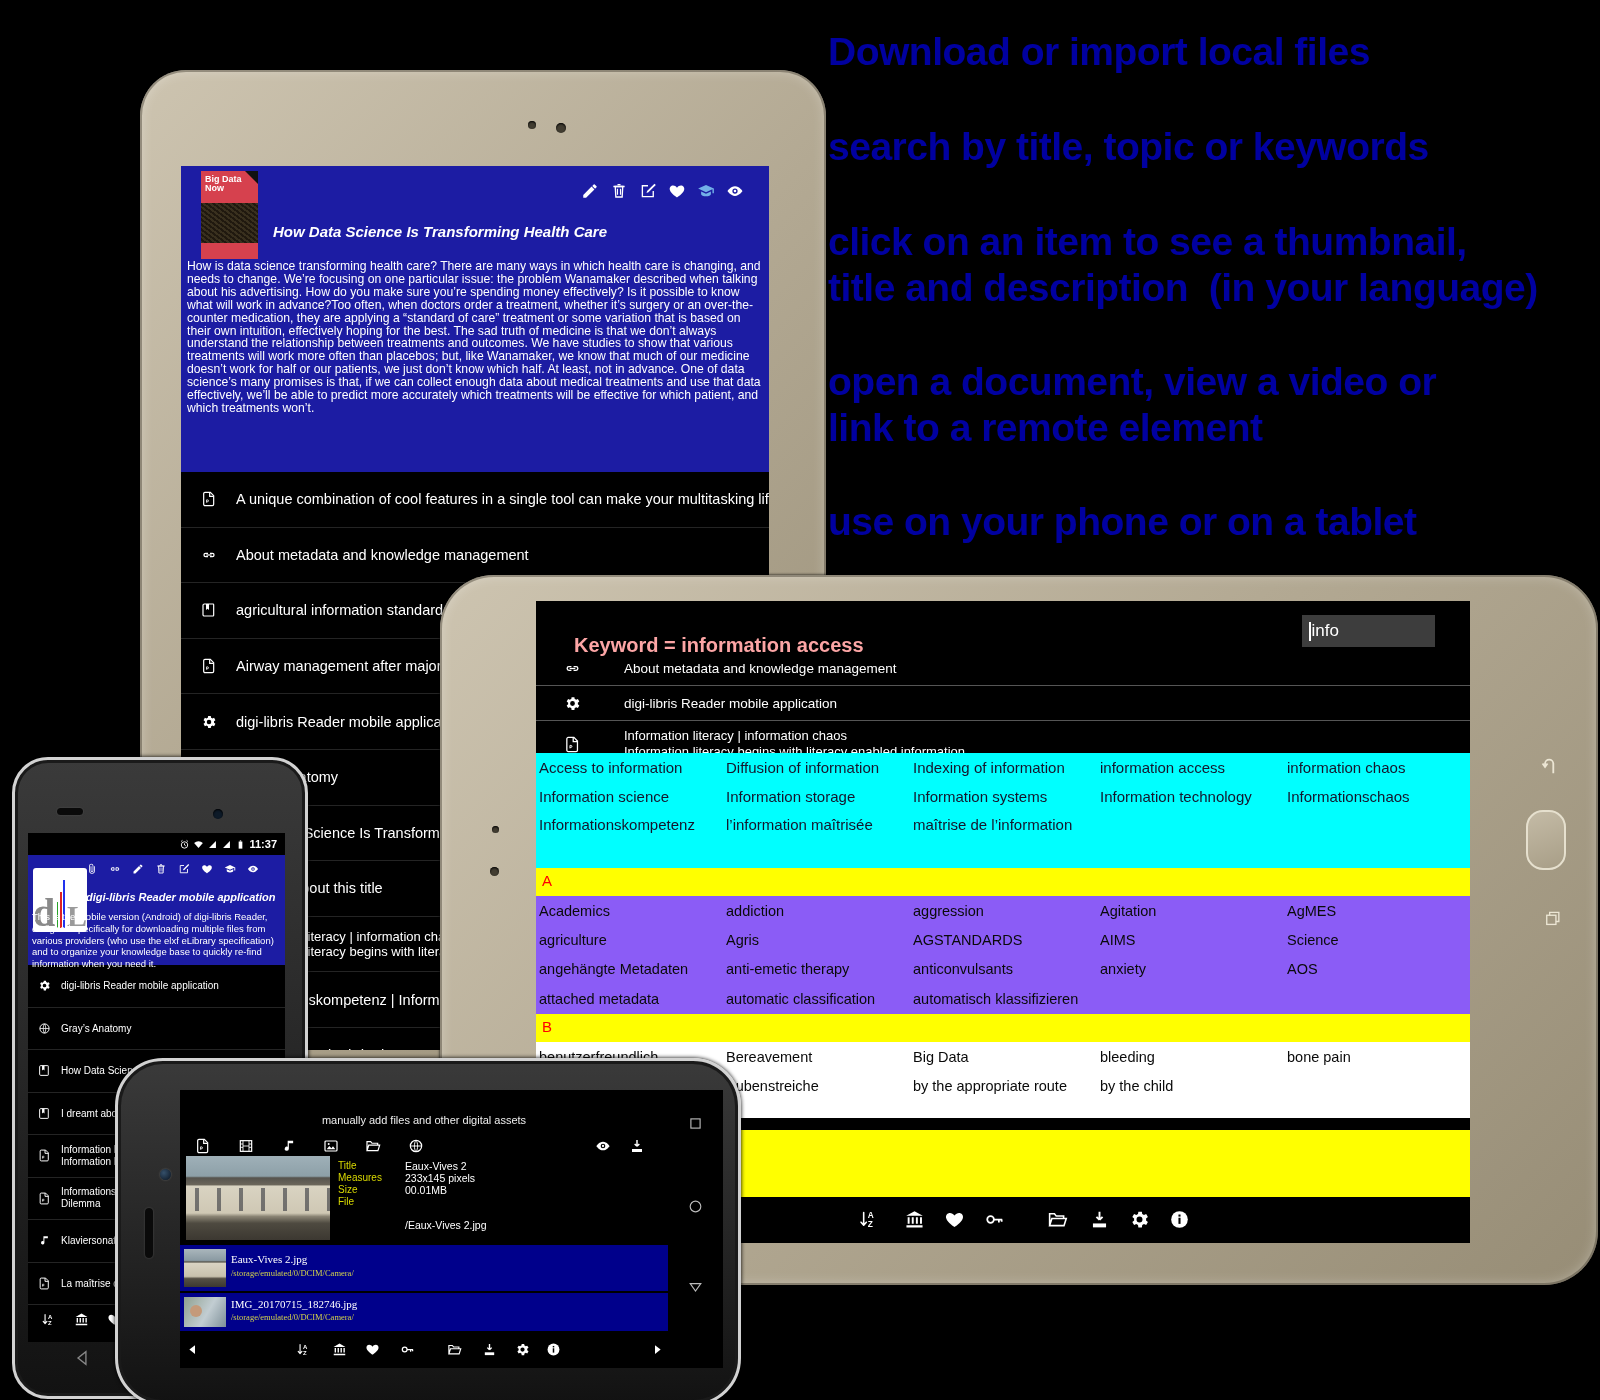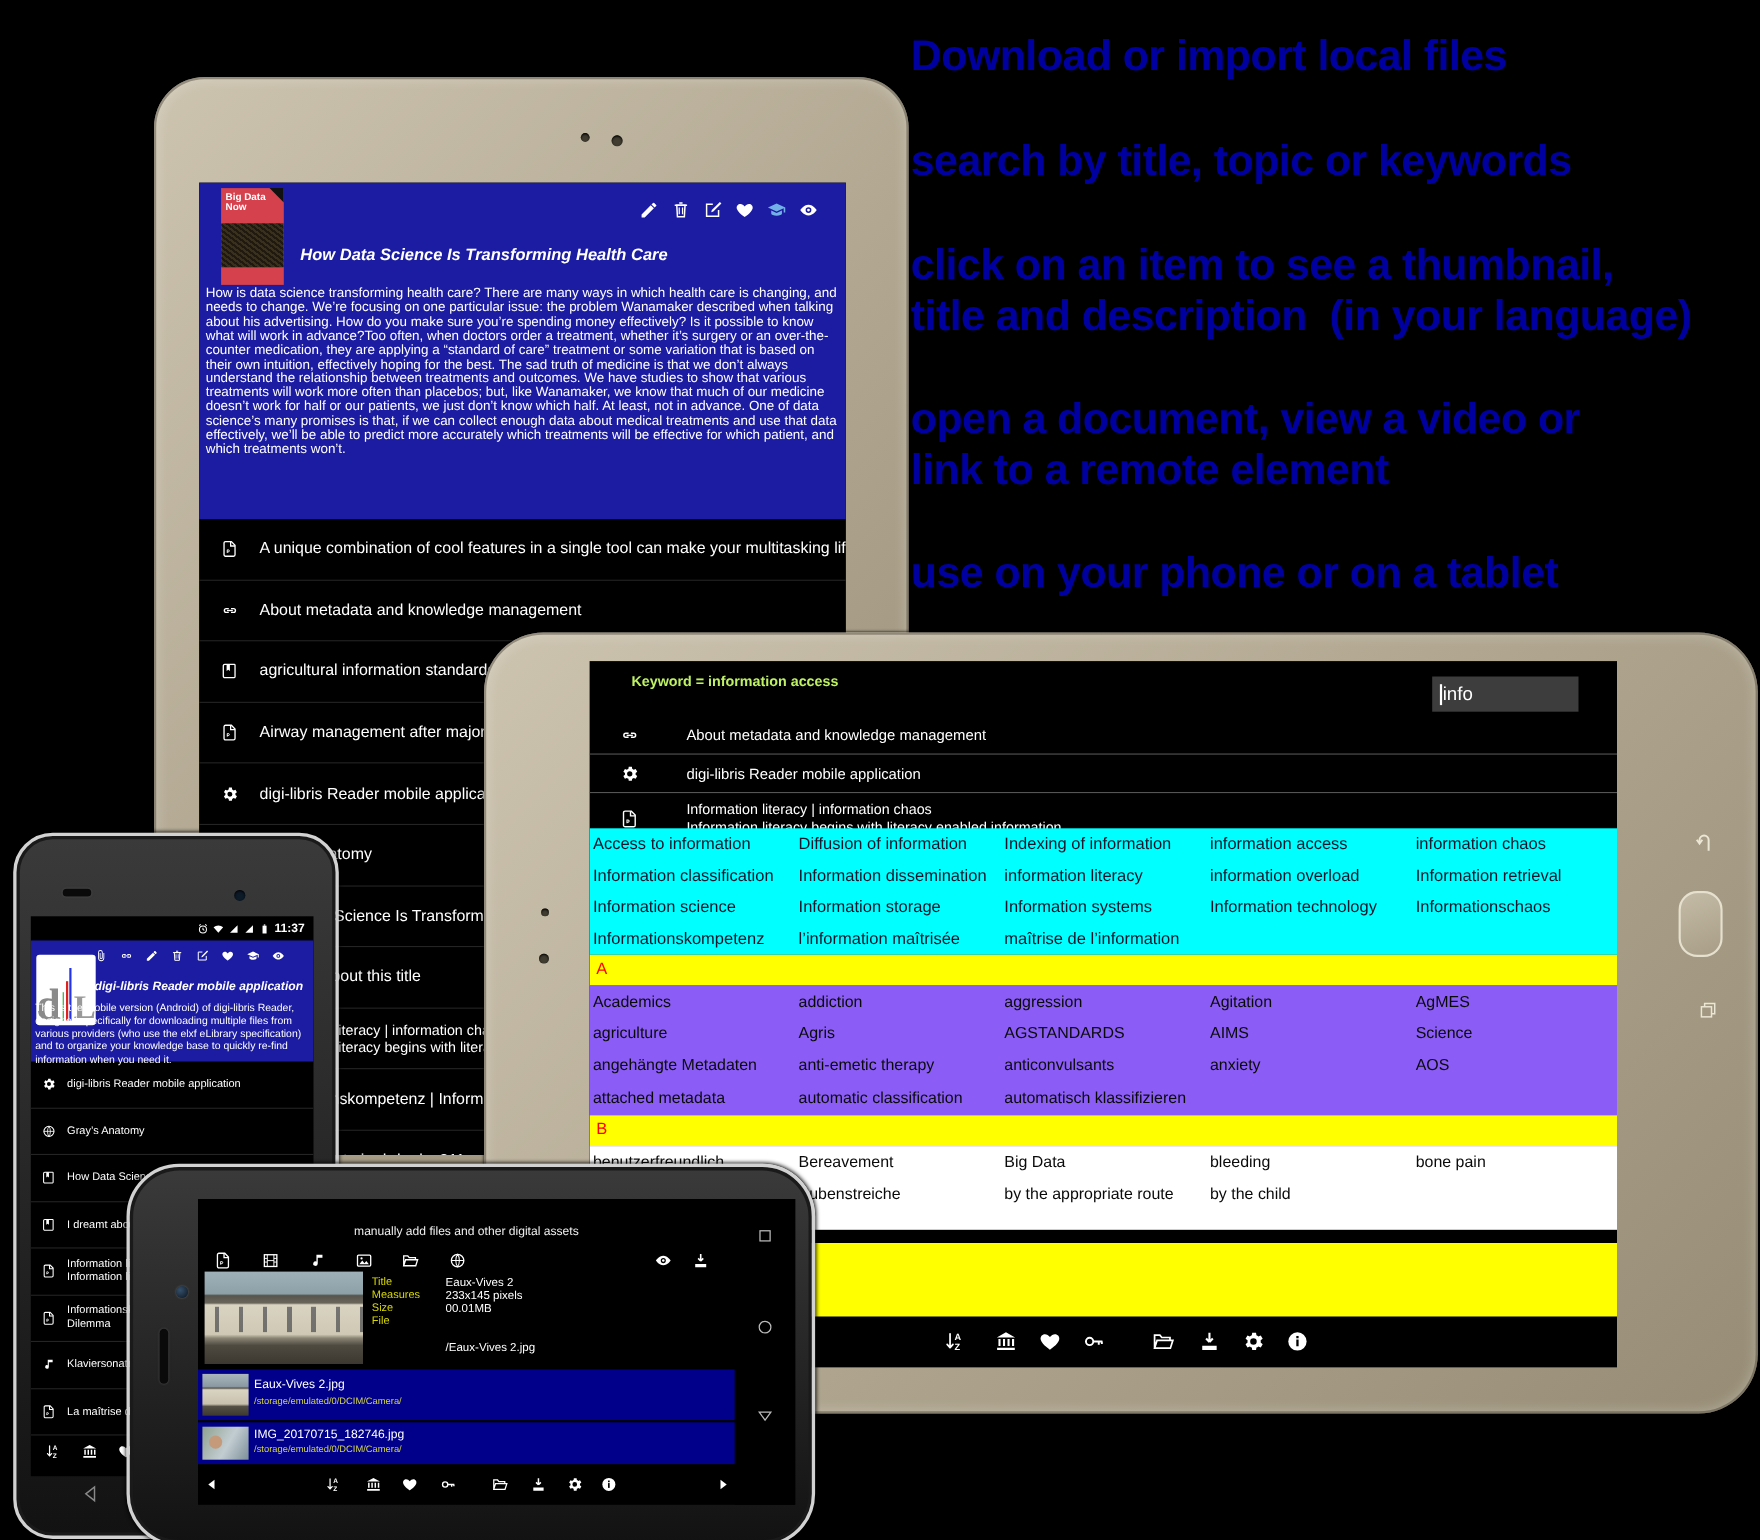--- a/index.html
+++ b/index.html
@@ -47,21 +47,21 @@
   .t1-row{position:relative;height:54.6px;border-bottom:1px solid #242424;
           display:flex;align-items:center;}
   .t1-row .ic{position:absolute;left:20px;width:16px;height:16px;}
   .t1-row .txt{margin-left:55px;color:#fff;font-size:14.5px;white-space:nowrap;}
   .t1-row .lines{margin-left:55px;display:flex;flex-direction:column;color:#fff;
                  font-size:13px;line-height:15.5px;white-space:nowrap;}
 
   
   .t2{left:440px;top:575px;width:1158px;height:710px;border-radius:54px;z-index:2;}
   .t2 .screen{left:96px;top:26px;width:934px;height:642px;}
-  .t2-title{position:absolute;left:38px;top:11px;color:#bef264;font-weight:bold;font-size:13px;}
+  .t2-title{position:absolute;left:38px;top:33px;color:#fca5a5;font-weight:bold;font-size:20px;}
   .t2-search{position:absolute;left:766px;top:14px;width:126px;height:32px;background:#3d3d3d;
              color:#fff;font-size:17px;display:flex;align-items:center;padding-left:7px;}
   .caret{width:1.5px;height:19px;background:#fff;margin-right:1px;}
   .t2-rows{position:absolute;left:0;top:50px;width:100%;}
   .t2-row{position:relative;display:flex;align-items:center;height:34px;border-bottom:1px solid #555;}
   .t2-row.two{height:46px;}
   .t2-row .ic{position:absolute;left:28px;width:17px;height:17px;}
   .t2-row .txt{margin-left:88px;color:#fff;font-size:13.5px;white-space:nowrap;}
   .t2-row .lines{margin-left:88px;display:flex;flex-direction:column;color:#fff;
                  font-size:13px;line-height:16px;white-space:nowrap;}
@@ -132,21 +132,21 @@
   .p2-title{position:absolute;left:0;top:24px;width:488px;text-align:center;
             color:#eee;font-size:11px;}
   .p2-typeicons .ic{position:absolute;top:48px;width:16px;height:16px;}
   .p2-photo{position:absolute;left:6px;top:66px;width:144px;height:84px;
      background:linear-gradient(180deg,#9fb0b8 0%,#8da0a8 24%,#56544e 26%,#6a655a 34%,
                 #d9d3c2 36%,#cfc8b4 68%,#8a8474 72%,#4e4a40 80%,#3c3831 100%);}
   .p2-photo:after{content:"";position:absolute;left:0;right:0;top:38%;height:28%;
      background:repeating-linear-gradient(90deg,transparent 0 9px,rgba(35,38,48,.55) 9px 13px,transparent 13px 22px);}
   .meta-label{position:absolute;left:158px;color:#d8d800;font-size:10px;}
   .meta-value{position:absolute;left:225px;color:#fff;font-size:10.5px;}
-  .p2-file{position:absolute;left:0;width:488px;background:#00008b;}
+  .p2-file{position:absolute;left:0;width:488px;background:#00008b;font-family:Liberation Serif, serif;}
   .f1{top:155px;height:46px;} .f2{top:203px;height:38px;}
   .thumb{position:absolute;left:4px;top:4px;width:42px;height:38px;}
   .f2 .thumb{height:30px;}
   .thumb.t1m{background:linear-gradient(180deg,#aab6bc 0%,#8a9aa2 30%,#5a574e 34%,
              #d9d3c2 38%,#c8c1ad 72%,#555045 78%,#3c3831 100%);}
   .thumb.t2m{background:linear-gradient(120deg,#8fa08f 0%,#c2cdd2 55%,#7d8f98 100%);}
   .thumb.t2m:after{content:"";position:absolute;left:6px;top:8px;width:12px;height:12px;
                    border-radius:50%;background:#c49a7a;}
   .fname{position:absolute;left:51px;top:8px;color:#fff;font-size:11px;white-space:nowrap;}
   .fpath{position:absolute;left:51px;top:23px;color:#d3d34a;font-size:8.5px;white-space:nowrap;text-align:right;}
@@ -372,27 +372,20 @@
 
       <div class="band cyan">
         <div class="krow">
           <span class="kc">Access to information</span>
           <span class="kc">Diffusion of information</span>
           <span class="kc">Indexing of information</span>
           <span class="kc">information access</span>
           <span class="kc">information chaos</span>
         </div>
         <div class="krow">
-          <span class="kc">Information classification</span>
-          <span class="kc">Information dissemination</span>
-          <span class="kc">information literacy</span>
-          <span class="kc">information overload</span>
-          <span class="kc">Information retrieval</span>
-        </div>
-        <div class="krow">
           <span class="kc">Information science</span>
           <span class="kc">Information storage</span>
           <span class="kc">Information systems</span>
           <span class="kc">Information technology</span>
           <span class="kc">Informationschaos</span>
         </div>
         <div class="krow">
           <span class="kc">Informationskompetenz</span>
           <span class="kc">l’information maîtrisée</span>
           <span class="kc">maîtrise de l’information</span>

